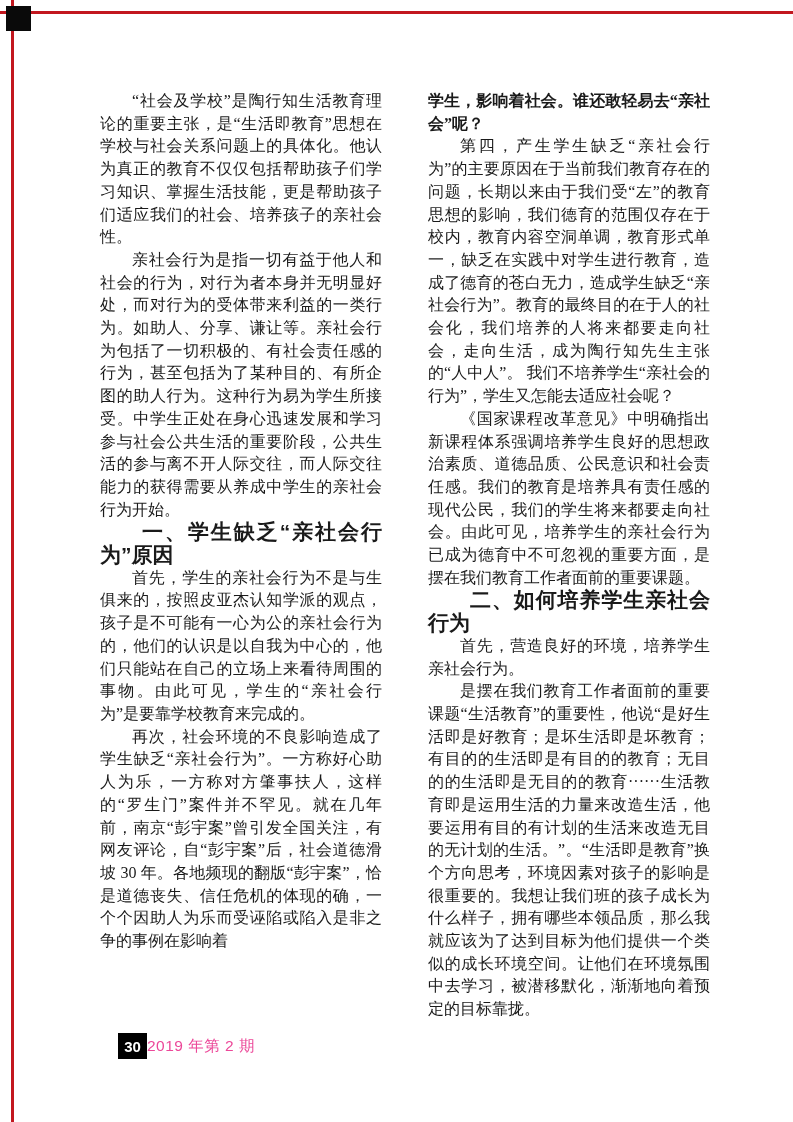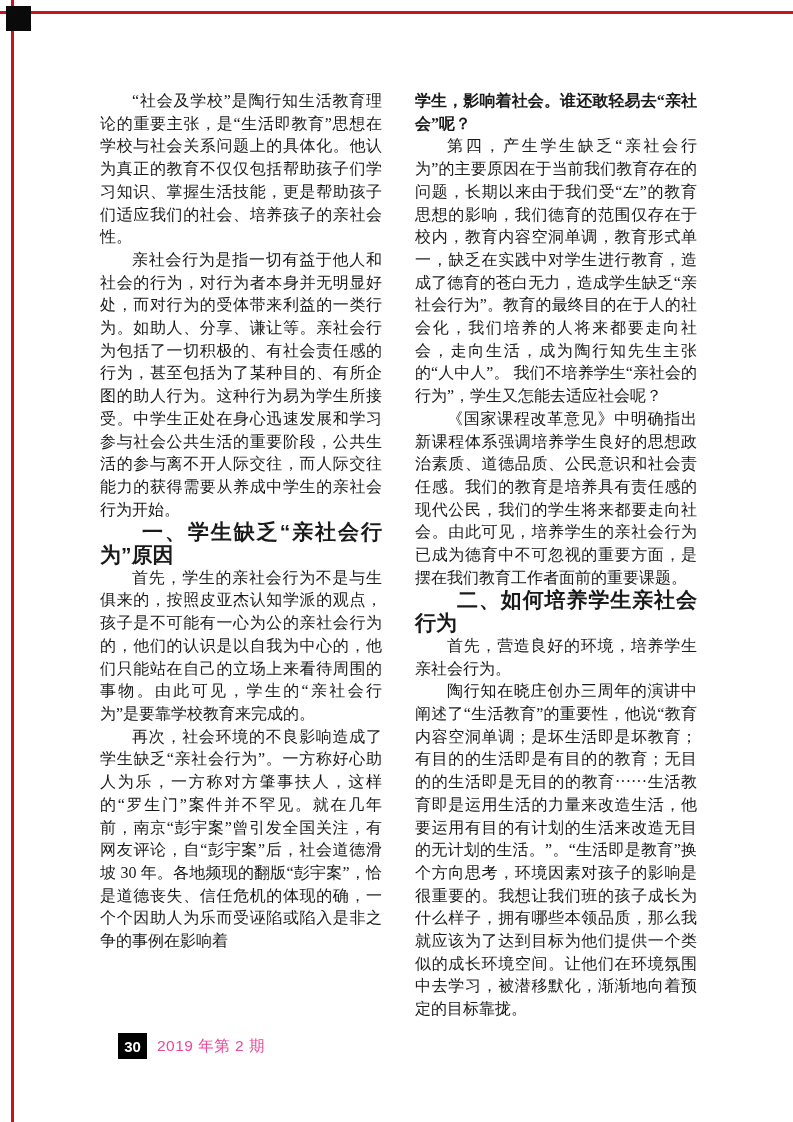--- a/index.html
+++ b/index.html
@@ -36,21 +36,21 @@
     top: 6px;
     width: 25px;
     height: 25px;
   }
   
   .article {
     position: absolute;
     left: 100px;
     top: 90px;
     display: flex;
-    gap: 33px;
+    gap: 46px;
   }
   .col {
     width: 282px;
     font-size: 16px;
     line-height: 22.7px;
     text-align: justify;
     text-justify: inter-character;
   }
   .col p {
     margin: 0;
@@ -69,21 +69,20 @@
     font-family: "Liberation Sans", "DejaVu Sans", sans-serif;
     font-size: 21px;
   }
   
   .footer {
     position: absolute;
     left: 118px;
     top: 1033px;
     display: flex;
     align-items: center;
-    gap: 10px;
   }
   .page-num-box {
     width: 29px;
     height: 26px;
     background: #000000;
     color: #ffffff;
     display: flex;
     align-items: center;
     justify-content: center;
     font-family: "Liberation Sans", "DejaVu Sans", sans-serif;
@@ -112,20 +111,20 @@
     <p class="heading">一、学生缺乏“亲社会行为”原因</p>
     <p class="para">首先，学生的亲社会行为不是与生俱来的，按照皮亚杰认知学派的观点，孩子是不可能有一心为公的亲社会行为的，他们的认识是以自我为中心的，他们只能站在自己的立场上来看待周围的事物。由此可见，学生的“亲社会行为”是要靠学校教育来完成的。</p>
     <p class="para">再次，社会环境的不良影响造成了学生缺乏“亲社会行为”。一方称好心助人为乐，一方称对方肇事扶人，这样的“罗生门”案件并不罕见。就在几年前，南京“彭宇案”曾引发全国关注，有网友评论，自“彭宇案”后，社会道德滑坡 30 年。各地频现的翻版“彭宇案”，恰是道德丧失、信任危机的体现的确，一个个因助人为乐而受诬陷或陷入是非之争的事例在影响着</p>
   </div>
   <div class="col">
     <p class="cont">学生，影响着社会。谁还敢轻易去“亲社会”呢？</p>
     <p class="para">第四，产生学生缺乏“亲社会行为”的主要原因在于当前我们教育存在的问题，长期以来由于我们受“左”的教育思想的影响，我们德育的范围仅存在于校内，教育内容空洞单调，教育形式单一，缺乏在实践中对学生进行教育，造成了德育的苍白无力，造成学生缺乏“亲社会行为”。教育的最终目的在于人的社会化，我们培养的人将来都要走向社会，走向生活，成为陶行知先生主张的“人中人”。 我们不培养学生“亲社会的行为”，学生又怎能去适应社会呢？</p>
     <p class="para">《国家课程改革意见》中明确指出新课程体系强调培养学生良好的思想政治素质、道德品质、公民意识和社会责任感。我们的教育是培养具有责任感的现代公民，我们的学生将来都要走向社会。由此可见，培养学生的亲社会行为已成为德育中不可忽视的重要方面，是摆在我们教育工作者面前的重要课题。</p>
     <p class="heading">二、如何培养学生亲社会行为</p>
     <p class="para">首先，营造良好的环境，培养学生亲社会行为。</p>
-    <p class="para">陶行知在晓庄创办三周年的演讲中阐述了“生活教育”的重要性，他说“教育内容空洞单调；是坏生活即是坏教育；有目的的生活即是有目的的教育；无目的的生活即是无目的的教育······生活教育即是运用生活的力量来改造生活，他要运用有目的有计划的生活来改造无目的无计划的生活。”。“生活即是教育”换个方向思考，环境因素对孩子的影响是很重要的。我想让我们班的孩子成长为什么样子，拥有哪些本领品质，那么我就应该为了达到目标为他们提供一个类似的成长环境空间。让他们在环境氛围中去学习，被潜移默化，渐渐地向着预定的目标靠拢。</p>
+    <p class="para">是摆在我们教育工作者面前的重要课题“生活教育”的重要性，他说“是好生活即是好教育；是坏生活即是坏教育；有目的的生活即是有目的的教育；无目的的生活即是无目的的教育······生活教育即是运用生活的力量来改造生活，他要运用有目的有计划的生活来改造无目的无计划的生活。”。“生活即是教育”换个方向思考，环境因素对孩子的影响是很重要的。我想让我们班的孩子成长为什么样子，拥有哪些本领品质，那么我就应该为了达到目标为他们提供一个类似的成长环境空间。让他们在环境氛围中去学习，被潜移默化，渐渐地向着预定的目标靠拢。</p>
   </div>
 </div>
 
 <div class="footer">
   <div class="page-num-box">30</div>
   <div class="issue">2019 年第 2 期</div>
 </div>
 
 </body></html>

